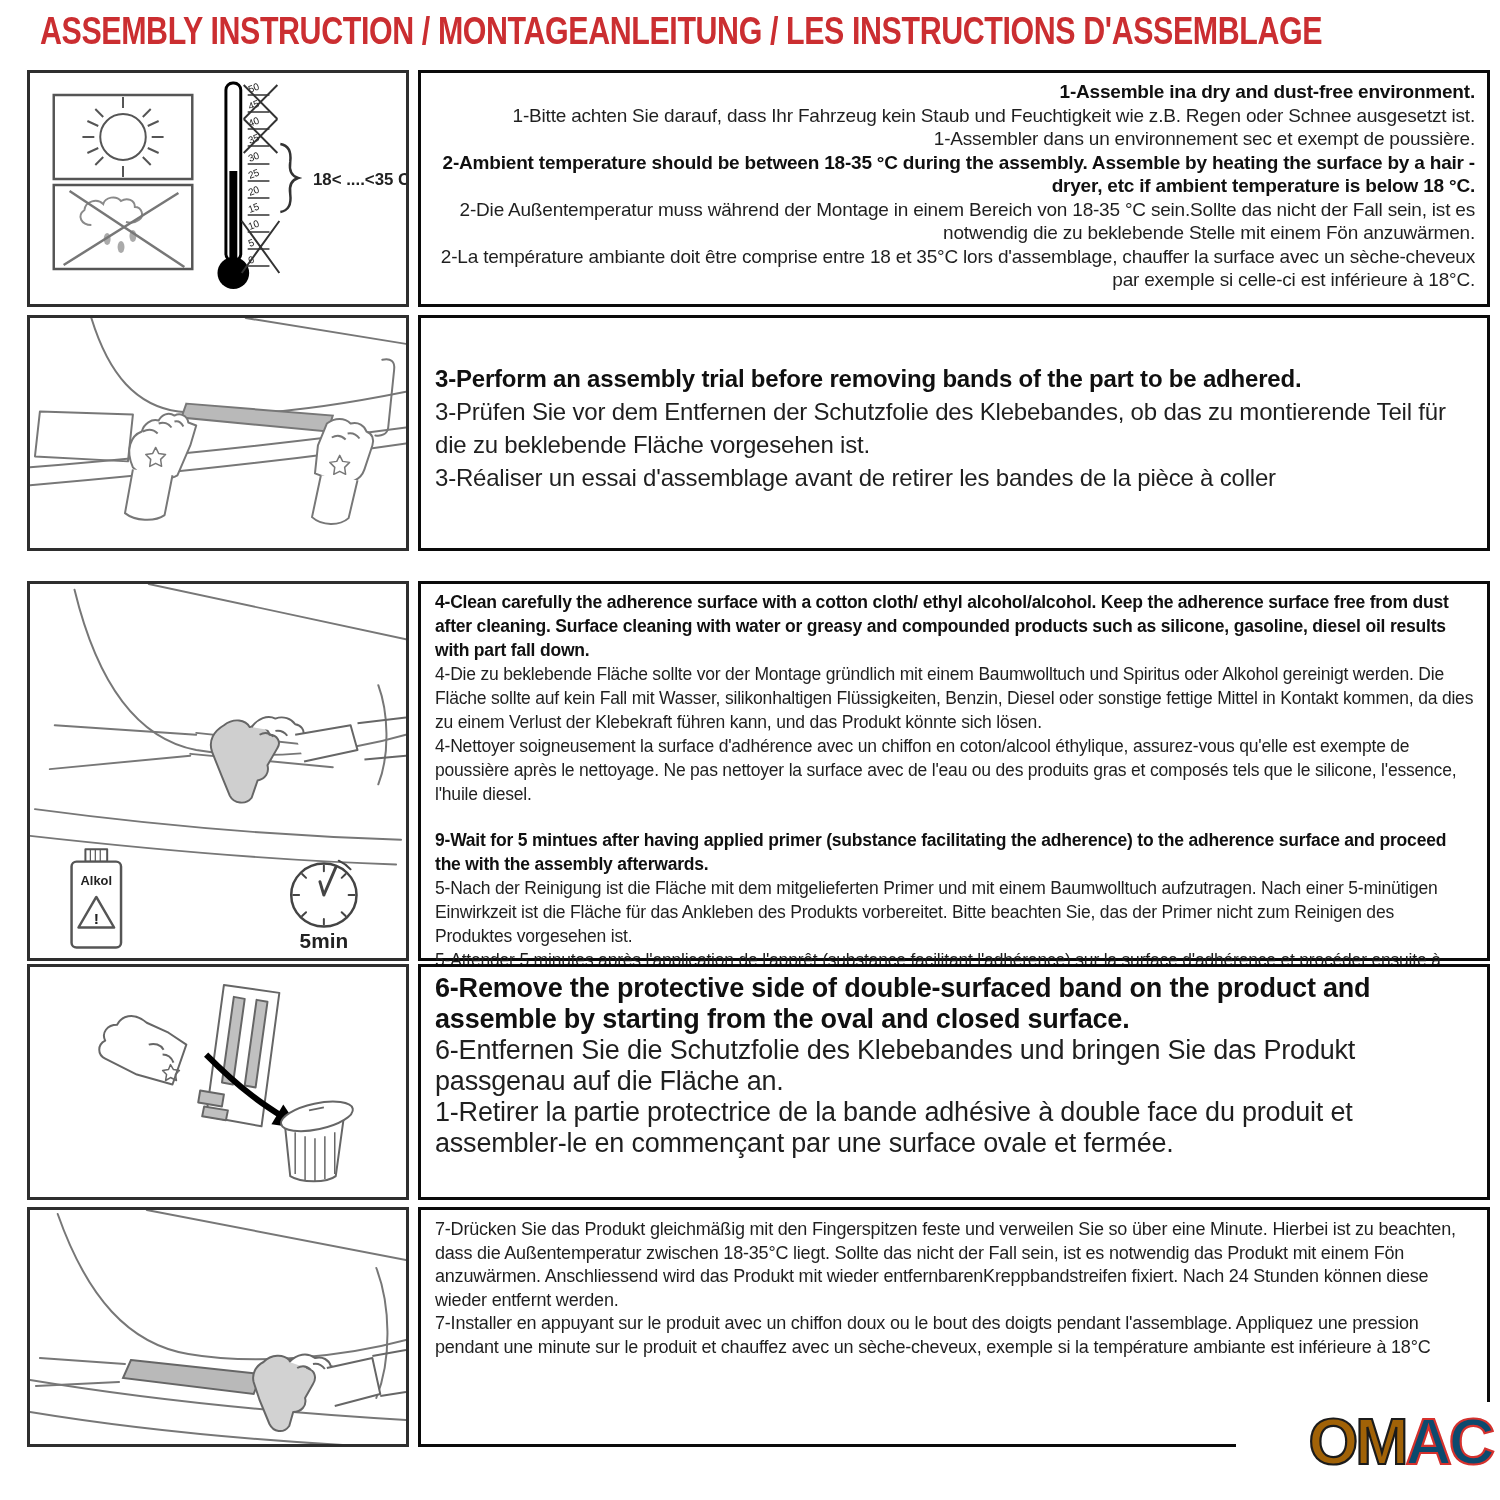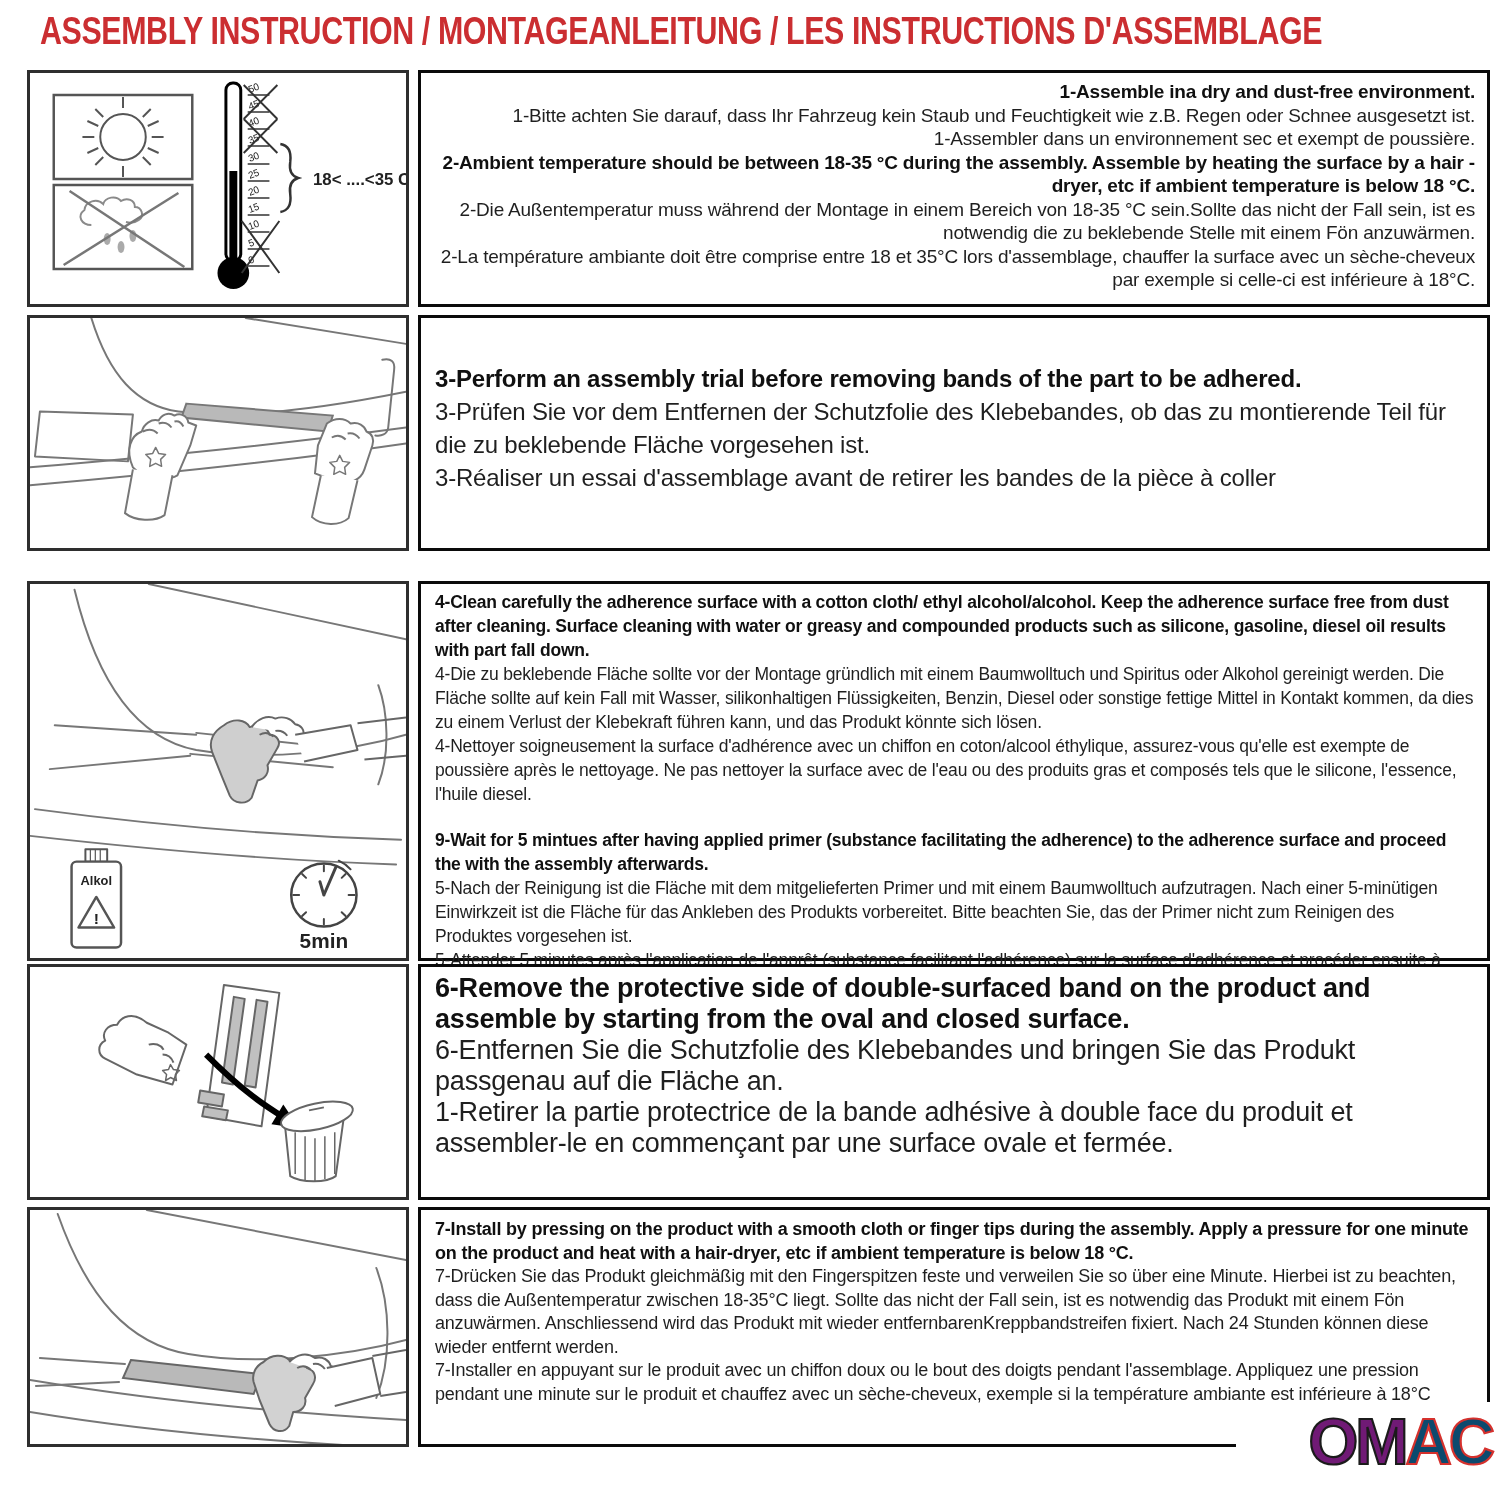--- a/index.html
+++ b/index.html
@@ -24,21 +24,21 @@
   .t4{font-size:27px;line-height:31px;}
   .t5{font-size:18px;line-height:23.5px;padding-top:8px;}
   .tbox p{margin:0;}
   .b{font-weight:700;color:#101010;}
   .t1 .block + .block{}
   .t3 .block + .block{margin-top:22px;}
   svg text{font-family:"Liberation Sans",sans-serif;fill:#222;}
   .logo{position:absolute;left:1236px;top:1402px;width:256px;height:80px;background:#fff;
         display:flex;align-items:center;justify-content:flex-end;
         font-size:64px;font-weight:700;letter-spacing:-3px;line-height:1;}
-  .logo-black{color:#701a75;-webkit-text-stroke:2.2px #1b1b1b;text-shadow:0 0 1px #1b1b1b;}
+  .logo-black{color:#a16207;-webkit-text-stroke:2.2px #1b1b1b;text-shadow:0 0 1px #1b1b1b;}
   .logo-red{color:#0c4a6e;-webkit-text-stroke:2.2px #d5312d;text-shadow:0 0 1px #d5312d;}
 </style>
 </head>
 <body>
 
 <div class="page">
 
   <h1 class="title">ASSEMBLY INSTRUCTION / MONTAGEANLEITUNG / LES INSTRUCTIONS D'ASSEMBLAGE</h1>
 
   <div class="ibox r1">
@@ -219,21 +219,20 @@
         <path d="M236 152c8-8 20-8 26-2 8-4 16 0 18 8 8 2 10 10 6 16l-8 14c2 8-4 14-12 14l-4 14c-6 8-16 6-20-2l-10-24-6-18c-2-8 2-16 10-20z" fill="#d2d2d2"></path>
         <path d="M262 152c8-8 18-10 26-4 8-2 14 2 16 8 6 2 8 8 6 12" fill="#fff"></path>
         <path d="M270 158c5-3 10-2 14 2 M286 154c5-1 9 1 12 5" fill="none"></path>
         <path d="M300 158 L346 148 L354 184 L308 196" fill="#fff"></path>
         <path d="M346 146 L380 140 M354 186 L380 182" fill="none"></path>
       </g>
     </svg>
   </div>
   <div class="tbox t5 r5">
     <div class="block">
-      <p class="b">7-Install by pressing on the product with a smooth cloth or finger tips during the assembly. Apply a pressure for one minute on the product and heat with a hair-dryer, etc if ambient temperature is below 18 °C.</p>
       <p>7-Drücken Sie das Produkt gleichmäßig mit den Fingerspitzen feste und verweilen Sie so über eine Minute. Hierbei ist zu beachten, dass die Außentemperatur zwischen 18-35°C liegt. Sollte das nicht der Fall sein, ist es notwendig das Produkt mit einem Fön anzuwärmen. Anschliessend wird das Produkt mit wieder entfernbarenKreppbandstreifen fixiert. Nach 24 Stunden können diese wieder entfernt werden.</p>
       <p>7-Installer en appuyant sur le produit avec un chiffon doux ou le bout des doigts pendant l'assemblage. Appliquez une pression pendant une minute sur le produit et chauffez avec un sèche-cheveux, exemple si la température ambiante est inférieure à 18°C</p>
     </div>
   </div>
 
   <div class="logo">
     <span class="logo-black">OM</span>
       <span class="logo-red">AC</span>
   </div>
 

